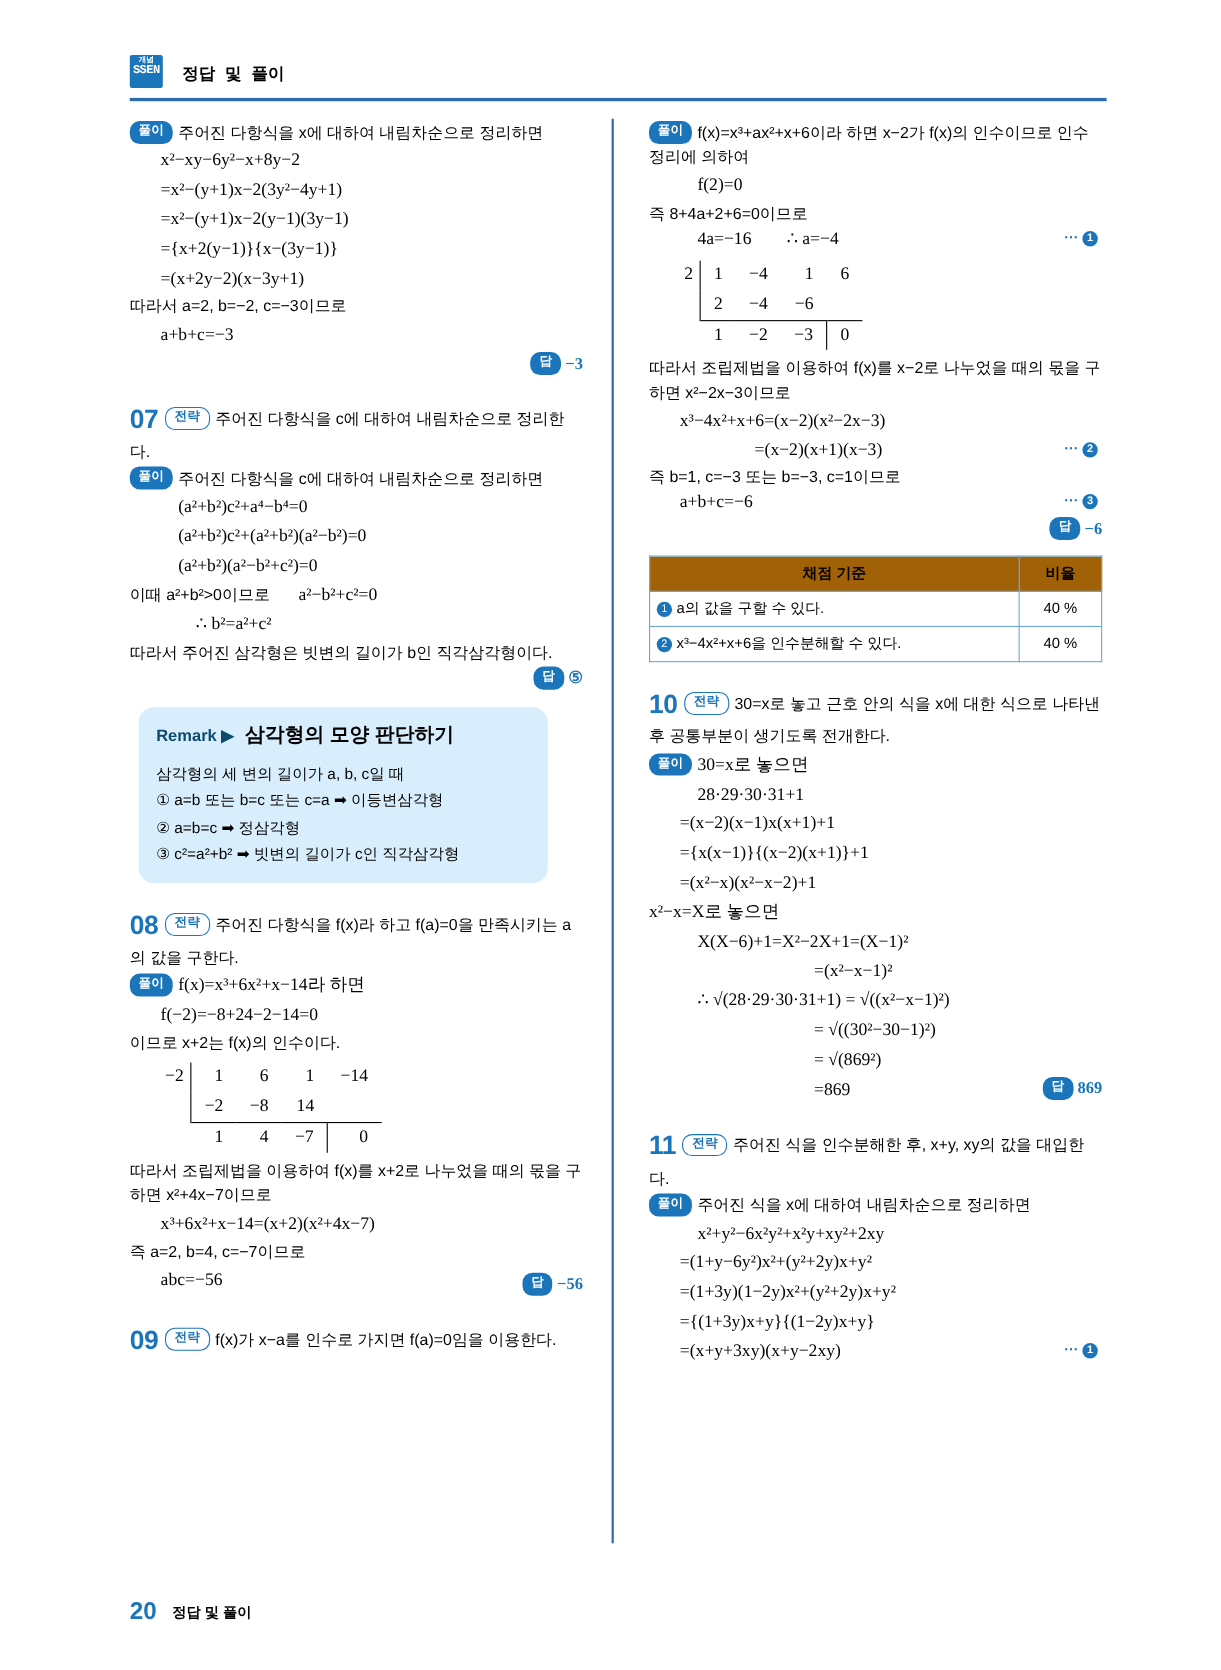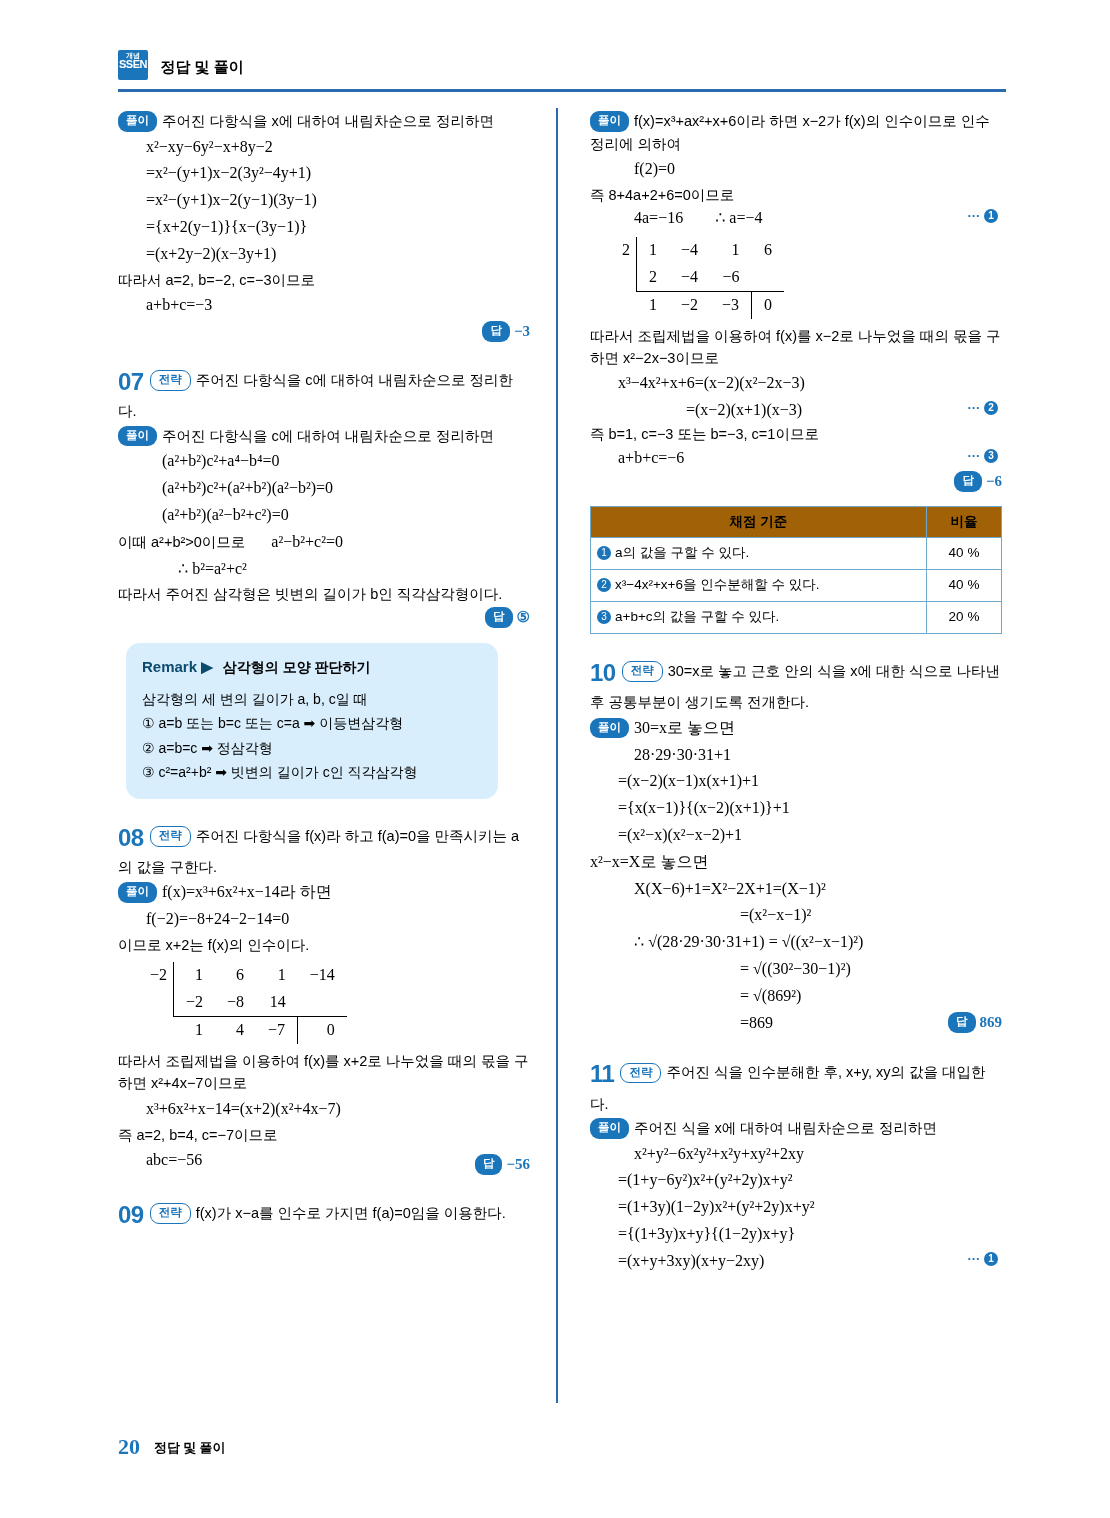--- a/index.html
+++ b/index.html
@@ -22,20 +22,21 @@
     box-sizing: border-box;
     padding: 0;
   }
   
   .header {
     position: absolute;
     top: 50px;
     left: 118px;
     right: 60px;
     height: 42px;
+    font-family: Liberation Mono, monospace;
   }
   .logo-badge {
     display: inline-block;
     width: 30px;
     height: 30px;
     background: #1b75bb;
     color: #fff;
     border-radius: 2px;
     text-align: center;
     font-size: 8px;
@@ -160,21 +161,21 @@
     box-sizing: border-box;
   }
   .remark-title {
     color: #0c4a6e;
     font-weight: bold;
     font-size: 15px;
     display: inline-block;
   }
   .remark-sub {
     font-weight: bold;
-    font-size: 14px;
+    font-size: 18px;
     margin-left: 10px;
   }
   .remark-body { font-size: 14px; margin-top: 8px; line-height: 1.75;}
   
   .rubric {
     border-collapse: collapse;
     width: 412px;
     margin: 12px 0 6px 0;
     font-size: 13.5px;
   }
@@ -203,25 +204,24 @@
   }
   .stepmark {
     color: #1b75bb;
     font-weight: bold;
     font-size: 13px;
     float: right;
   }
   .stepmark .circ { background:#1b75bb; }
   .footer {
     position: absolute;
-    bottom: 58px;
+    bottom: 40px;
     left: 118px;
     font-size: 13px;
     font-weight: bold;
-    font-family: Liberation Serif, serif;
   }
   .footer .pg {
     font-size: 22px;
     color: #1b75bb;
     font-weight: bold;
     margin-right: 14px;
     vertical-align: -2px;
   }
 </style>
 </head>
@@ -386,24 +386,20 @@
         <th class="ratio"><span>비율</span></th>
       </tr>
       <tr>
         <td><span class="circ">1</span><span>a의 값을 구할 수 있다.</span></td>
         <td class="ratio">40 %</td>
       </tr>
       <tr>
         <td><span class="circ">2</span><span>x³−4x²+x+6을 인수분해할 수 있다.</span></td>
         <td class="ratio">40 %</td>
       </tr>
-      <tr>
-        <td><span class="circ">3</span><span>a+b+c의 값을 구할 수 있다.</span></td>
-        <td class="ratio">20 %</td>
-      </tr>
     </tbody>
       </table>
 
     <div class="block q-head">
       <span class="qnum">10</span><span class="tag-outline">전략</span><span>30=x로 놓고 근호 안의 식을 x에 대한 식으로 나타낸 후 공통부분이 생기도록 전개한다.</span>
     </div>
     <div class="block">
       <span class="tag">풀이</span><span class="mathline">30=x로 놓으면</span>
       <div class="mathline ind2">28·29·30·31+1</div>
       <div class="mathline ind1">=(x−2)(x−1)x(x+1)+1</div>

